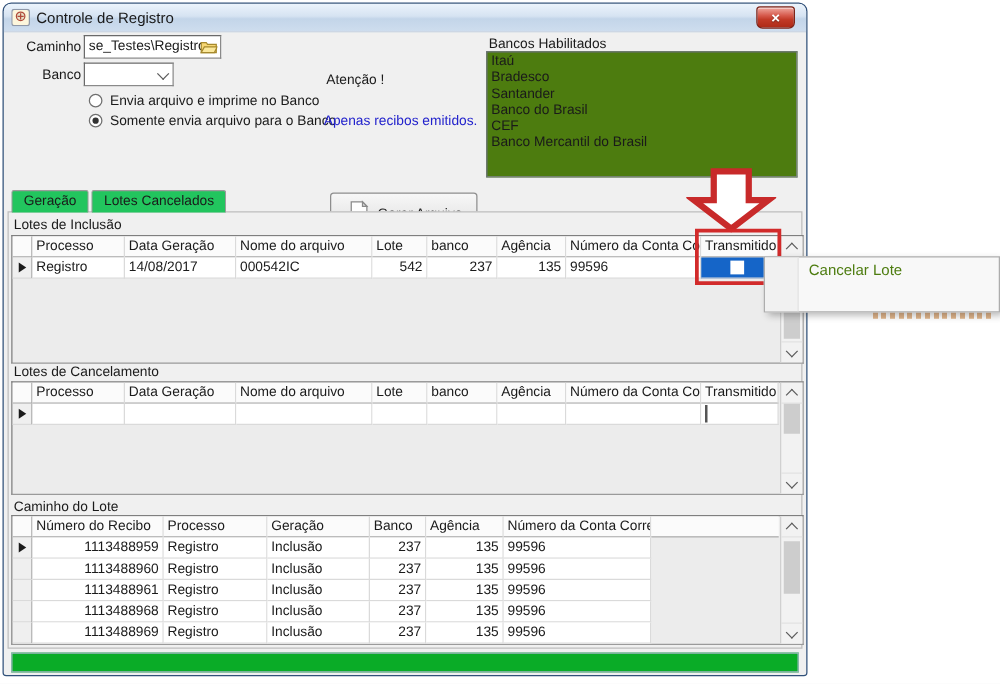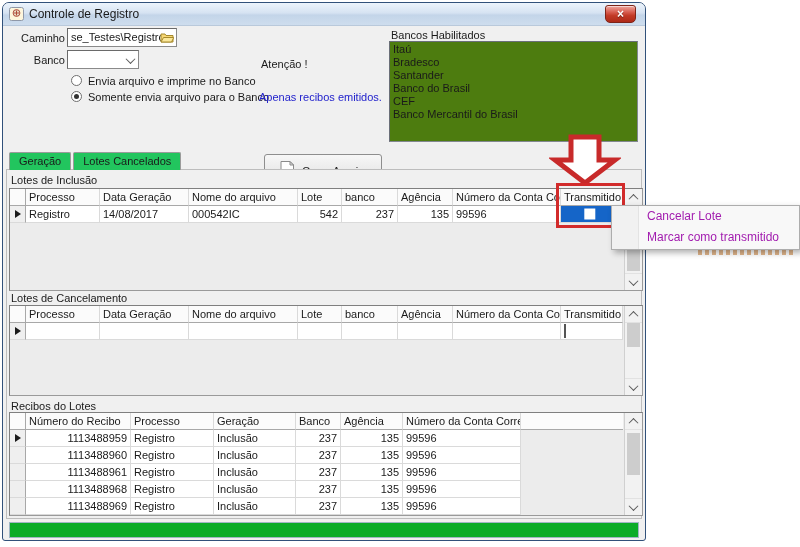--- a/index.html
+++ b/index.html
@@ -122,21 +122,21 @@
 
   
   .red-rect { position:absolute; left:556px; top:183px; width:69px; height:45px; box-sizing:border-box;
               border:3px solid #D22B2B; z-index:6; }
   .red-arrow { position:absolute; left:549px; top:134px; z-index:6; }
   .ctx-menu {
     position:absolute; left:611px; top:205px; width:189px; height:45px; box-sizing:border-box;
     background:#F8F8F8; border:1px solid #ADADAD; box-shadow:3px 3px 6px rgba(0,0,0,.3); z-index:10;
   }
   .menu-gutter { position:absolute; left:0; top:0; bottom:0; width:26px; background:#F1F1F1; border-right:1px solid #E3E3E3; }
-  .menu-item { position:relative; height:21px; line-height:21px; padding-left:35px; font-size:12px; color:#a21caf; white-space:nowrap; }
+  .menu-item { position:relative; height:21px; line-height:21px; padding-left:35px; font-size:12px; color:#4d7c0f; white-space:nowrap; }
   .artifact { position:absolute; left:698px; top:249px; width:97px; height:6px; opacity:.55; z-index:5;
               background:repeating-linear-gradient(90deg,#C97A2E 0 4px, transparent 4px 7px); }
 </style>
 </head>
 <body>
 
 <div class="dialog">
 
   <div class="titlebar">
     <span style="display:inline-flex;">
@@ -278,21 +278,21 @@
       <div class="sb-btn sb-up">
           <span class="chev up"></span>
         </div>
       <div class="sb-thumb" style="top:17px; height:24px;"></div>
       <div class="sb-btn sb-down">
           <span class="chev down"></span>
         </div>
     </div>
   </div>
 
-  <div class="lbl" style="left:8px; top:397px; z-index:2;">Recibos do Lotes</div>
+  <div class="lbl" style="left:8px; top:397px; z-index:2;">Caminho do Lote</div>
   <div class="grid" style="left:6px; top:409px; width:634px; height:104px;">
     <div class="g-row g-head">
       <div class="c marker"></div>
       <div class="c w3a">Número do Recibo</div>
       <div class="c w3b">Processo</div>
       <div class="c w3c">Geração</div>
       <div class="c w3d">Banco</div>
       <div class="c w3e">Agência</div>
       <div class="c w3f">Número da Conta Corrente</div>
       <div class="c w3g filler-h"></div>
@@ -363,14 +363,13 @@
     <path d="M22 3 L50 3 L50 26 L66 26 L36 49 L6 26 L22 26 Z" fill="#FFFFFF" stroke="#C82A2A" stroke-width="5" stroke-linejoin="miter"></path>
   </svg>
 </div>
 <div class="red-rect"></div>
 
 <div class="artifact"></div>
 
 <div class="ctx-menu">
   <div class="menu-gutter"></div>
   <div class="menu-item">Cancelar Lote</div>
-  <div class="menu-item">Marcar como transmitido</div>
 </div>
 
 </body></html>

